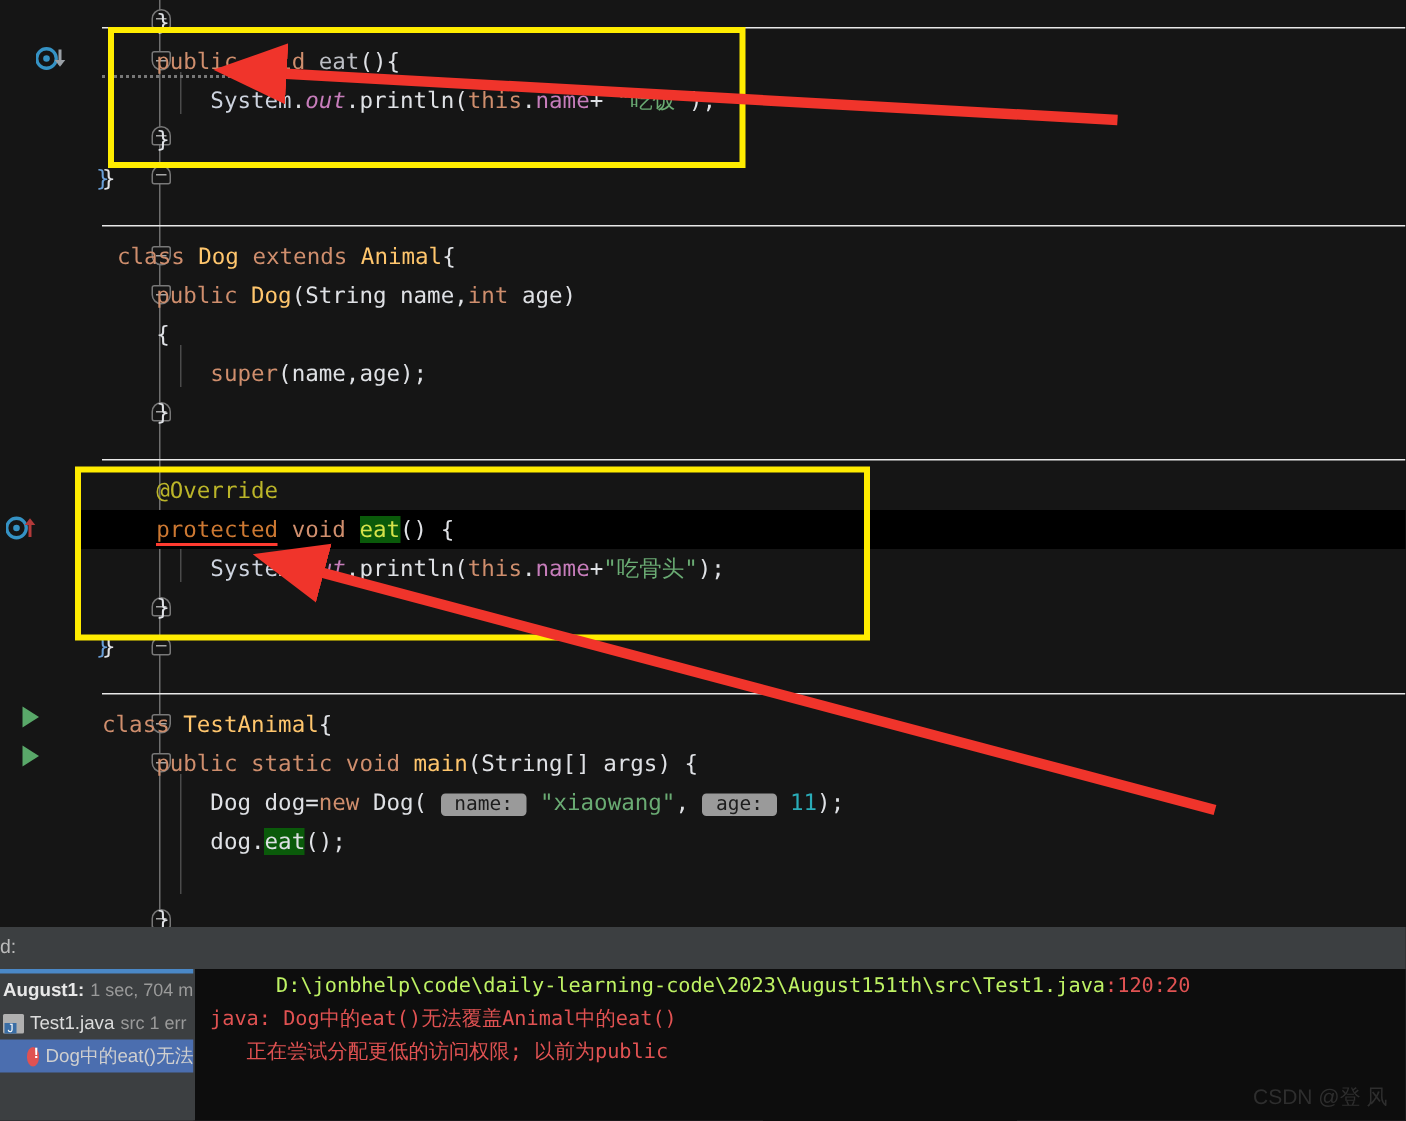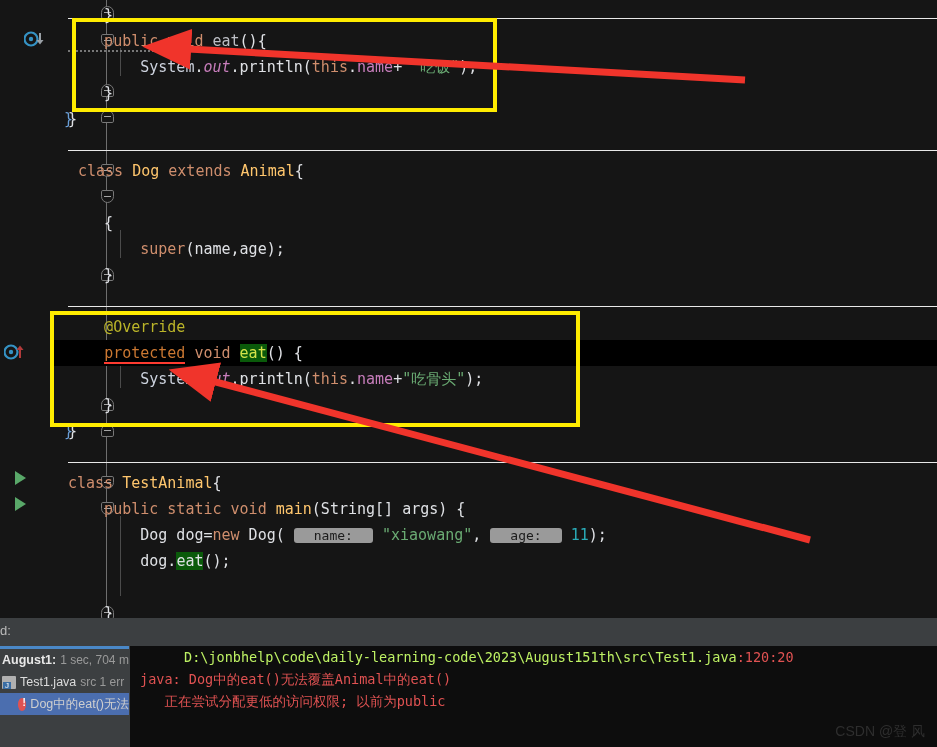--- a/index.html
+++ b/index.html
@@ -42,21 +42,21 @@
   .str{color:#6aab73;}
   .num{color:#2aacb8;}
   .ann{color:#bbb529;}
   .sysc{color:#cdd3de;}
   .eathl{background:#0a5a0a;color:#d5e34a;}
   .eathl2{background:#0a5a0a;color:#dfe1e5;}
   .underl{color:#cc7832;border-bottom:2px solid #ff3b30;}
   .wavy{border-bottom:2px dotted #777;}
   .hintchip{
     background:#9a9a9a;color:#1c1c1c;border-radius:3px;
-    padding:0 20px;font-size:13px;
+    padding:0 9px;font-size:13px;
   }
   .strwavy{color:#6aab73;}
   
   .foldm{
     position:absolute;width:13px;height:13px;
     border:1px solid #787878;border-radius:2px;
     box-sizing:border-box;background:#151515;
   }
   .foldm:after{
     content:"";position:absolute;left:2px;top:5px;width:7px;height:1px;background:#a6a6a6;
@@ -195,20 +195,21 @@
     <div class="line" style="top:28px;"><span class="kw2 wavy">    public</span><span class="kw2"> void </span><span class="plain">eat</span><span class="white">(){</span></div>
 
     <div class="line" style="top:54px;"><span class="sysc">        System</span><span class="white">.</span><span class="fldi">out</span><span class="white">.println(</span><span class="kw2">this</span><span class="white">.</span><span class="fld">name</span><span class="white">+ </span><span class="str">"吃饭"</span><span class="white">);</span></div>
 
     <div class="line" style="top:80px;"><span class="white">    }</span></div>
 
     <div class="line" style="top:106px;"><span class="white">}</span></div>
 
     <div class="line" style="top:158px;margin-left:10px;"><span class="kw2">class </span><span class="cls">Dog</span><span class="white"> </span><span class="kw2">extends</span><span class="white"> </span><span class="cls">Animal</span><span class="white">{</span></div>
 
+    <div class="line" style="top:184px;"><span class="kw2">    public </span><span class="cls">Dog</span><span class="white">(String name,</span><span class="kw2">int</span><span class="white"> age)</span></div>
 
     <div class="line" style="top:210px;"><span class="white">    {</span></div>
 
     <div class="line" style="top:236px;"><span class="kw2">        super</span><span class="white">(name,age);</span></div>
 
     <div class="line" style="top:262px;"><span class="white">    }</span></div>
 
     <div class="line" style="top:314px;"><span class="ann">    @Override</span></div>
 
     <div class="line sel" style="top:340px;"><span>    </span><span class="underl">protected</span><span class="kw2"> void </span><span class="eathl">eat</span><span class="white">() {</span></div>

